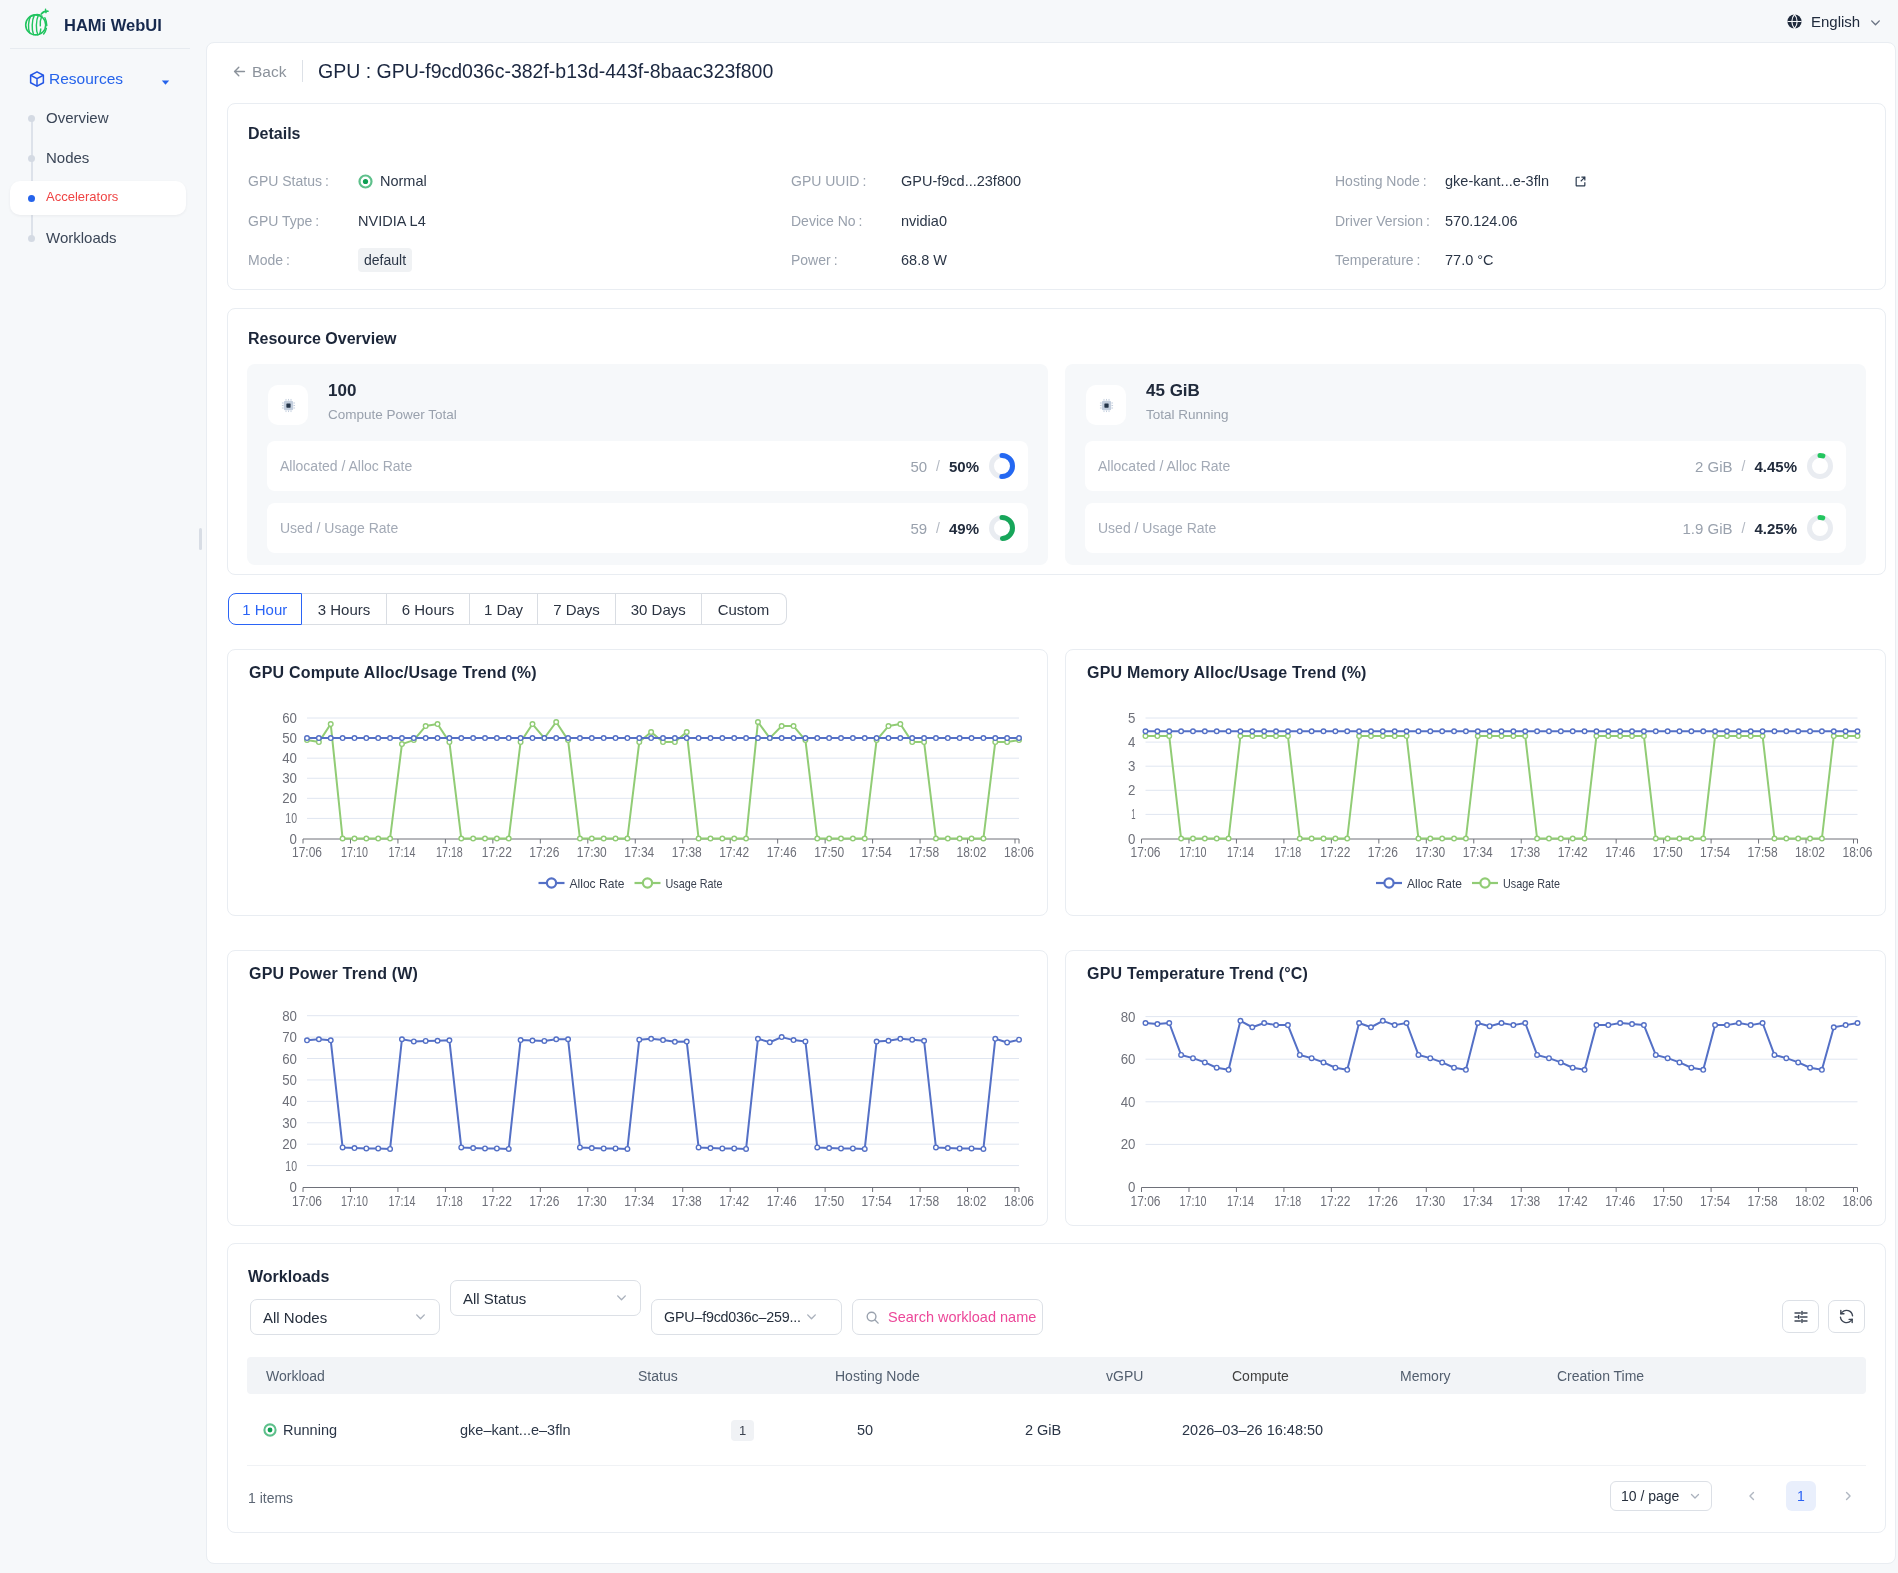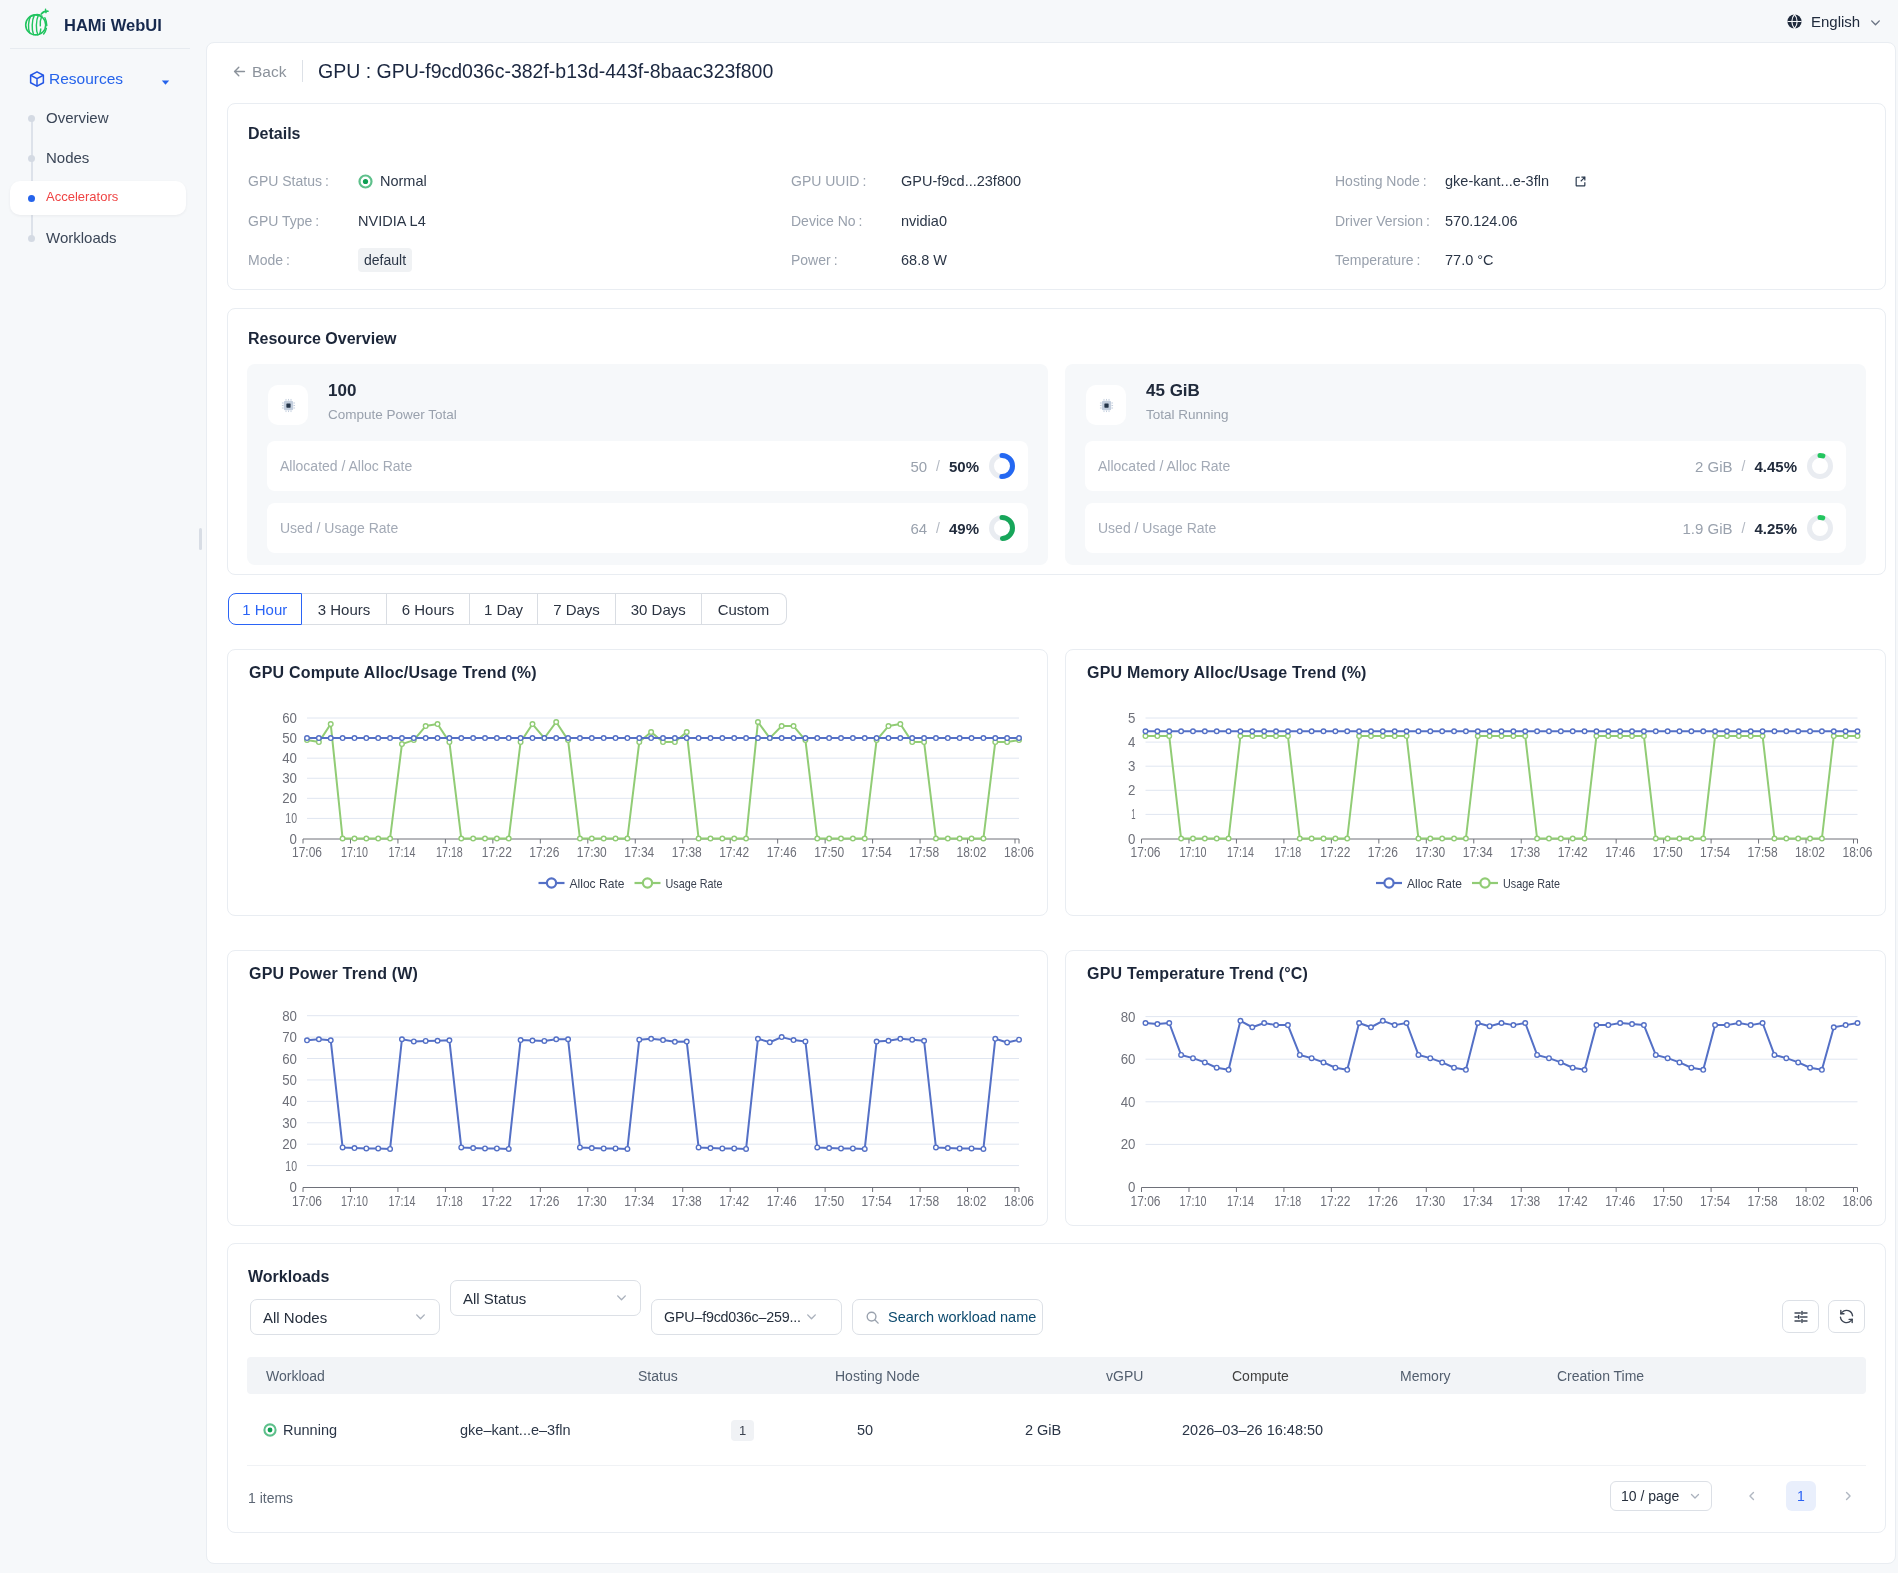--- a/index.html
+++ b/index.html
@@ -144,21 +144,21 @@
     <span style="font-size:15px;font-weight:700;color:#222c3d">50%</span>
     <span style="margin-left:10px;display:flex">
       <svg width="26" height="26" viewBox="0 0 26 26">
         <circle cx="13.0" cy="13.0" r="10.5" fill="none" stroke="#e9ecf1" stroke-width="5"></circle>
         <circle cx="13.0" cy="13.0" r="10.5" fill="none" stroke="#2468f2" stroke-width="5" stroke-dasharray="32.99 32.99" stroke-linecap="round" transform="rotate(-90 13.0 13.0)"></circle>
       </svg>
     </span>
   </div>
 <div class="abs row" style="left:267px;top:503px;width:761px;height:50px;background:#fff;border-radius:8px;padding:0 13px">
     <span style="font-size:14px;color:#a3aab6">Used / Usage Rate</span>
-    <span style="margin-left:auto;font-size:15px;color:#99a1ad">64</span>
+    <span style="margin-left:auto;font-size:15px;color:#99a1ad">59</span>
     <span style="margin:0 9px;font-size:14px;color:#b3b9c3">/</span>
     <span style="font-size:15px;font-weight:700;color:#222c3d">49%</span>
     <span style="margin-left:10px;display:flex">
       <svg width="26" height="26" viewBox="0 0 26 26">
         <circle cx="13.0" cy="13.0" r="10.5" fill="none" stroke="#e9ecf1" stroke-width="5"></circle>
         <circle cx="13.0" cy="13.0" r="10.5" fill="none" stroke="#17a65a" stroke-width="5" stroke-dasharray="32.33 33.65" stroke-linecap="round" transform="rotate(-90 13.0 13.0)"></circle>
       </svg>
     </span>
   </div>
 <div class="abs" style="left:1065px;top:364px;width:801px;height:201px;background:#f6f8fa;border-radius:8px"></div>
@@ -739,21 +739,21 @@
       </svg></span></div>
 <div class="sel" style="left:450px;top:1280px;width:191px">All Status<span class="cv"><svg width="13" height="13" viewBox="0 0 24 24" fill="none" stroke="#aab1bc" stroke-width="2.6" stroke-linecap="round" stroke-linejoin="round" style="flex:none">
         <path d="M5 9l7 7 7-7"></path>
       </svg></span></div>
 <div class="sel" style="left:651px;top:1299px;width:191px">
     <span style="font-size:14.3px;letter-spacing:-.2px">GPU–f9cd036c–259...</span>
     <span class="cv" style="margin-left:4px"><svg width="13" height="13" viewBox="0 0 24 24" fill="none" stroke="#aab1bc" stroke-width="2.6" stroke-linecap="round" stroke-linejoin="round" style="flex:none">
         <path d="M5 9l7 7 7-7"></path>
       </svg></span>
   </div>
-<div class="sel" style="left:852px;top:1299px;width:191px;color:#0c4a6e">
+<div class="sel" style="left:852px;top:1299px;width:191px;color:#ec4899">
     <svg width="15" height="15" viewBox="0 0 24 24" fill="none" stroke="#9aa2ae" stroke-width="2.2" style="flex:none">
       <circle cx="10.5" cy="10.5" r="7"></circle>
       <path d="M16 16l5 5" stroke-linecap="round"></path>
     </svg>
     <span style="margin-left:8px;font-size:14.5px;white-space:nowrap">Search workload name</span>
   </div>
 <div class="ibtn" style="left:1782px;top:1300px">
     <svg width="16" height="16" viewBox="0 0 24 24" fill="none" stroke="#3e4654" stroke-width="2.1" stroke-linecap="round">
       <path d="M3 6h8M15.5 6H21M3 12h3.5M11 12H21M3 18h8M15.5 18H21"></path>
       <path d="M13.5 4v4M8.5 10v4M13.5 16v4" stroke-width="2.4"></path>

